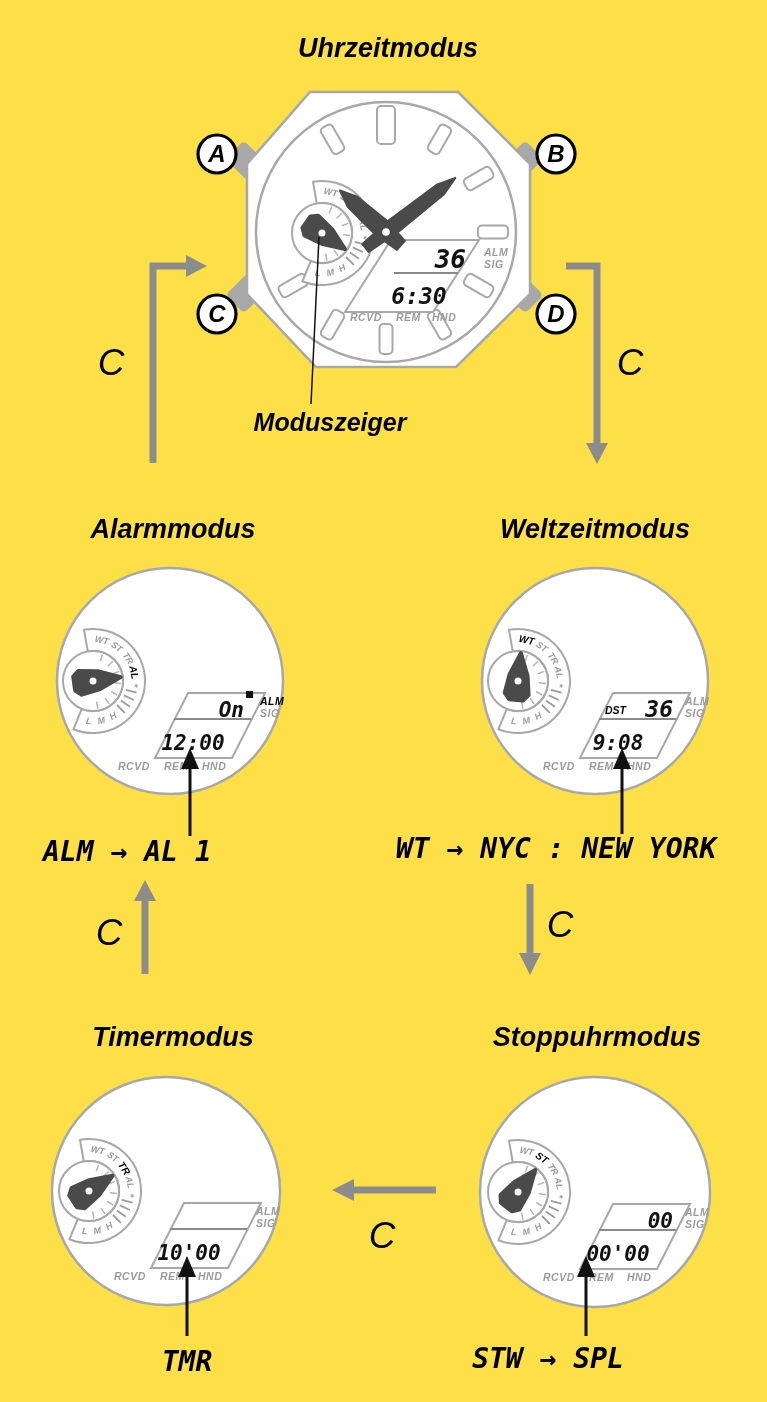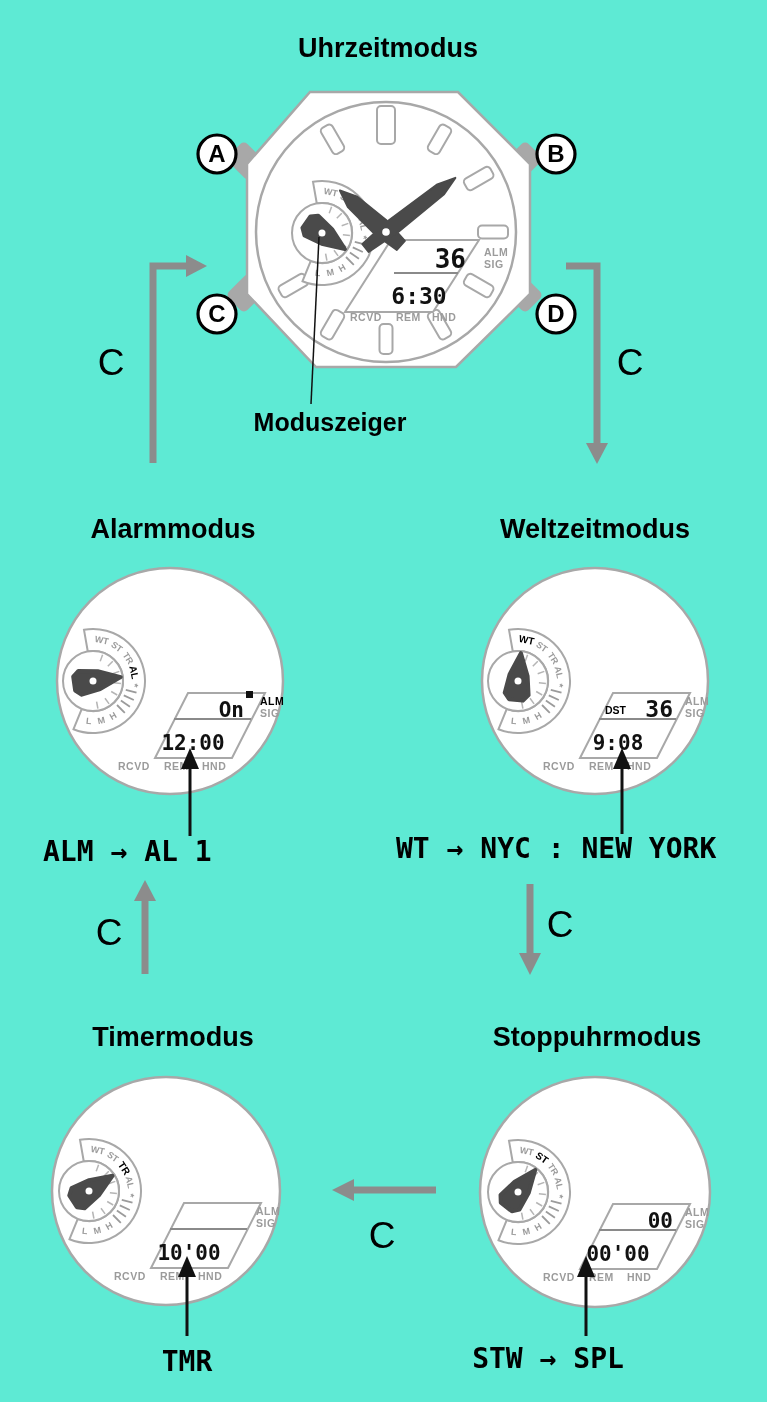--- a/index.html
+++ b/index.html
@@ -1,17 +1,17 @@
 <!DOCTYPE html>
 <html><head>
 <meta charset="utf-8">
 <style>
   html,body{margin:0;padding:0;background:#fff;}
-  #page{position:relative;width:767px;height:1402px;background:#5eead4;overflow:hidden;
-        font-family:"Liberation Sans",sans-serif;}
+  #page{position:relative;width:767px;height:1402px;background:#fde047;overflow:hidden;
+        font-family:"Liberation Sans",sans-serif;font-style:italic;}
   svg{position:absolute;left:0;top:0;}
   .mode-title{font-family:"Liberation Sans",sans-serif;font-weight:bold;font-size:27px;fill:#000;text-anchor:middle;}
   .caption{font-family:"DejaVu Sans Mono",monospace;font-weight:bold;font-size:28px;fill:#000;}
   .caption.mid{text-anchor:middle;}
   .lcd{font-family:"DejaVu Sans Mono",monospace;font-weight:bold;fill:#111;}
   .ind{font-family:"Liberation Sans",sans-serif;font-weight:bold;font-size:10.5px;fill:#9b9b9b;letter-spacing:0.5px;}
   .ind.dark{fill:#000;}
   .dst{font-family:"Liberation Sans",sans-serif;font-weight:bold;font-size:10.5px;fill:#000;}
   .btnletter{font-family:"Liberation Sans",sans-serif;font-weight:bold;font-size:24px;fill:#000;text-anchor:middle;}
   .clabel{font-family:"Liberation Sans",sans-serif;font-size:37px;fill:#000;text-anchor:middle;}

